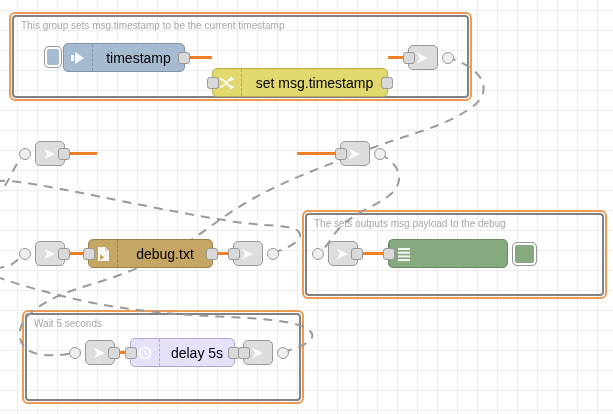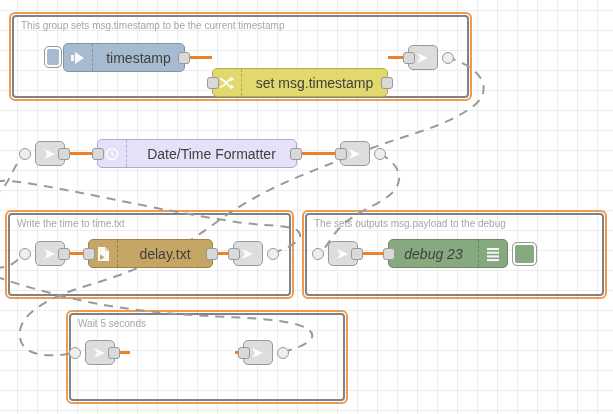--- a/index.html
+++ b/index.html
@@ -23,21 +23,21 @@
   .wire{stroke:#ee8125; stroke-width:3; fill:none;}
   .link-wire{stroke:#9a9a9a; stroke-width:2; fill:none; stroke-dasharray:9 7;}
   
   .node{position:absolute; height:29px; border:1px solid #888; border-radius:5px;
     display:flex; align-items:stretch; z-index:10; box-sizing:border-box;}
   .nicon{width:28px; display:flex; align-items:center; justify-content:center;
     border-right:1px dashed rgba(0,0,0,0.22); flex:none;}
   .nicon.right-side{border-right:none; border-left:1px dashed rgba(0,0,0,0.22);}
   .nicon svg{width:16px; height:16px; opacity:.92;}
   .nlabel{flex:1; display:flex; align-items:center; justify-content:center;
-    font-size:14px; color:#404040; white-space:nowrap; padding:0 6px;}
+    font-size:14px; color:#000000; white-space:nowrap; padding:0 6px;}
   .nlabel.italic{font-style:italic;}
   .port{position:absolute; width:10px; height:10px; border-radius:3px;
     background:#d9d9d9; border:1px solid #999; top:calc(50% - 6px); box-sizing:content-box;}
   .port.in{left:-6px;} .port.out{right:-6px;}
   .lport{position:absolute; width:10px; height:10px; border-radius:50%;
     background:#eee; border:1px solid #999; top:calc(50% - 6px); box-sizing:content-box;}
   .lport.in{left:-17px;} .lport.out{right:-17px;}
   .link-node{width:30px; height:25px; background:#dddddd; border-color:#999;
     align-items:center; justify-content:center;}
   .link-node .nicon{border:none; width:auto;}
@@ -47,31 +47,26 @@
 </head>
 <body>
 
 <div id="canvas">
 
   <div class="group" style="left:9px; top:12px; width:459px; height:85px;">
     <div class="group-inner">
       <span class="group-title">This group sets msg.timestamp to be the current timestamp</span>
     </div>
   </div>
-  <div class="group" style="left:5px; top:210px; width:285px; height:85px;">
-    <div class="group-inner">
-      <span class="group-title">Write the time to time.txt</span>
-    </div>
-  </div>
   <div class="group" style="left:302px; top:210px; width:301px; height:85px;">
     <div class="group-inner">
       <span class="group-title">The sets outputs msg.payload to the debug</span>
     </div>
   </div>
-  <div class="group" style="left:22px; top:310px; width:278px; height:90px;margin-left:44px;">
+  <div class="group" style="left:22px; top:310px; width:278px; height:90px;">
     <div class="group-inner">
       <span class="group-title">Wait 5 seconds</span>
     </div>
   </div>
 
   <svg id="wires" width="613" height="414">
 
     <path class="wire" d="M185 57.5 H212"></path>
     <path class="wire" d="M388 57.5 H408"></path>
     <path class="wire" d="M65 153.5 H97"></path>
@@ -124,31 +119,20 @@
 
   <div class="node link-node" style="left:35px; top:141px;">
     <span class="nicon">
       <svg viewBox="0 0 16 16">
           <path d="M2 3l11 5-11 5 3-5z" fill="#fff"></path>
         </svg>
     </span>
     <span class="lport in"></span>
     <span class="port out"></span>
   </div>
-  <div class="node" style="left:97px; top:139px; width:200px; background:#e6e0f8; border-color:#b1a8d8;">
-    <span class="nicon">
-      <svg viewBox="0 0 16 16">
-          <circle cx="8" cy="8" r="5.5" fill="none" stroke="#fff" stroke-width="1.6"></circle>
-          <path d="M8 5v3l2.2 1.6" fill="none" stroke="#fff" stroke-width="1.4"></path>
-        </svg>
-    </span>
-    <span class="nlabel">Date/Time Formatter</span>
-    <span class="port in"></span>
-    <span class="port out"></span>
-  </div>
   <div class="node link-node" style="left:340px; top:141px;">
     <span class="nicon">
       <svg viewBox="0 0 16 16">
           <path d="M2 3l11 5-11 5 3-5z" fill="#fff"></path>
         </svg>
     </span>
     <span class="port in"></span>
     <span class="lport out"></span>
   </div>
 
@@ -162,21 +146,21 @@
     <span class="port out"></span>
   </div>
   <div class="node" style="left:88px; top:239px; width:125px; background:#c6a664; border-color:#9e8348;">
     <span class="nicon">
       <svg viewBox="0 0 16 16">
           <path d="M3 1h7l4 4v10H3z" fill="#fff"></path>
           <path d="M10 1v4h4z" fill="#d8d8d8"></path>
           <path d="M5 8.5l4.5 2.8L5 14z" fill="#c6a664"></path>
         </svg>
     </span>
-    <span class="nlabel">delay.txt</span>
+    <span class="nlabel">debug.txt</span>
     <span class="port in"></span>
     <span class="port out"></span>
   </div>
   <div class="node link-node" style="left:233px; top:241px;">
     <span class="nicon">
       <svg viewBox="0 0 16 16">
           <path d="M2 3l11 5-11 5 3-5z" fill="#fff"></path>
         </svg>
     </span>
     <span class="port in"></span>
@@ -186,21 +170,20 @@
   <div class="node link-node" style="left:328px; top:241px;">
     <span class="nicon">
       <svg viewBox="0 0 16 16">
           <path d="M2 3l11 5-11 5 3-5z" fill="#fff"></path>
         </svg>
     </span>
     <span class="lport in"></span>
     <span class="port out"></span>
   </div>
   <div class="node" style="left:388px; top:239px; width:120px; background:#87a980; border-color:#6b8a64;">
-    <span class="nlabel italic">debug 23</span>
     <span class="nicon right-side">
       <svg viewBox="0 0 16 16" fill="#fff">
           <rect x="2" y="2" width="12" height="2"></rect>
           <rect x="2" y="5.7" width="12" height="2"></rect>
           <rect x="2" y="9.4" width="12" height="2"></rect>
           <rect x="2" y="13.1" width="12" height="2"></rect>
         </svg>
     </span>
     <span class="port in"></span>
   </div>
@@ -208,20 +191,31 @@
 
   <div class="node link-node" style="left:85px; top:340px;">
     <span class="nicon">
       <svg viewBox="0 0 16 16">
           <path d="M2 3l11 5-11 5 3-5z" fill="#fff"></path>
         </svg>
     </span>
     <span class="lport in"></span>
     <span class="port out"></span>
   </div>
+  <div class="node" style="left:130px; top:338px; width:105px; background:#e6e0f8; border-color:#b1a8d8;">
+    <span class="nicon">
+      <svg viewBox="0 0 16 16">
+          <circle cx="8" cy="8" r="5.5" fill="none" stroke="#fff" stroke-width="1.6"></circle>
+          <path d="M8 5v3l2.2 1.6" fill="none" stroke="#fff" stroke-width="1.4"></path>
+        </svg>
+    </span>
+    <span class="nlabel">delay 5s</span>
+    <span class="port in"></span>
+    <span class="port out"></span>
+  </div>
   <div class="node link-node" style="left:243px; top:340px;">
     <span class="nicon">
       <svg viewBox="0 0 16 16">
           <path d="M2 3l11 5-11 5 3-5z" fill="#fff"></path>
         </svg>
     </span>
     <span class="port in"></span>
     <span class="lport out"></span>
   </div>
 

